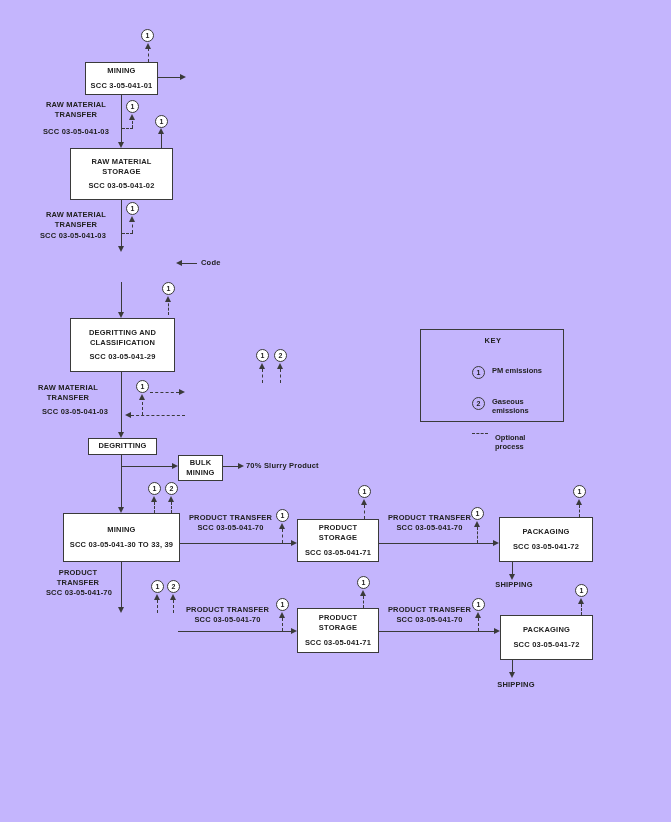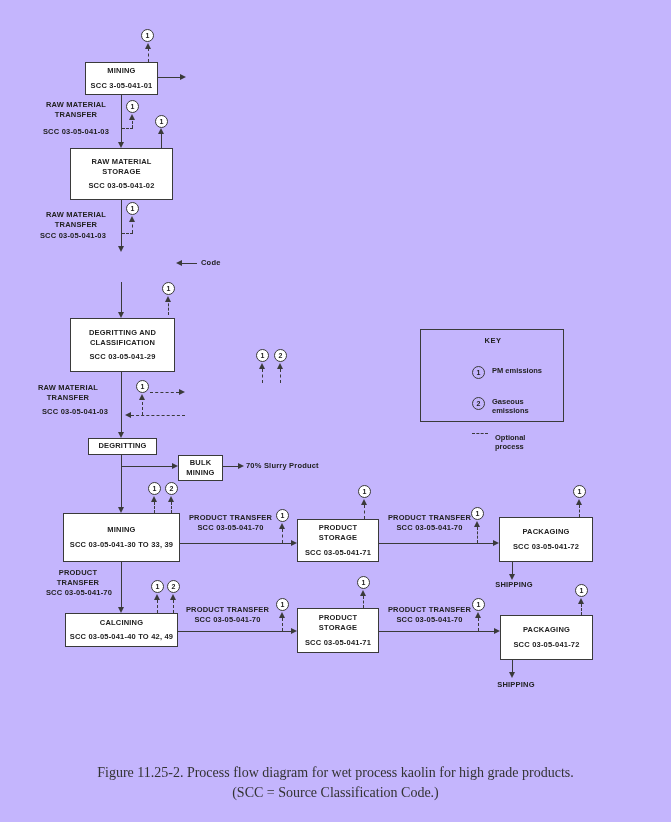--- a/index.html
+++ b/index.html
@@ -75,24 +75,20 @@
     <span>PRODUCT</span>
     <span>STORAGE</span>
     <span class="scc">SCC 03-05-041-71</span>
   </div>
 
   <div class="box" style="left:499px;top:517px;width:94px;height:45px">
     <span>PACKAGING</span>
     <span class="scc">SCC 03-05-041-72</span>
   </div>
 
-  <div class="box" style="left:65px;top:613px;width:113px;height:34px">
-    <span>CALCINING</span>
-    <span class="scc">SCC 03-05-041-40 TO 42, 49</span>
-  </div>
 
   <div class="box" style="left:297px;top:608px;width:82px;height:45px">
     <span>PRODUCT</span>
     <span>STORAGE</span>
     <span class="scc">SCC 03-05-041-71</span>
   </div>
 
   <div class="box" style="left:500px;top:615px;width:93px;height:45px">
     <span>PACKAGING</span>
     <span class="scc">SCC 03-05-041-72</span>
@@ -287,18 +283,14 @@
     <div class="keyrow">
       <span class="kcirc">2</span>
       <span>Gaseous emissions</span>
     </div>
     <div class="keyrow">
       <span class="dashsym"></span>
       <span>Optional process</span>
     </div>
   </div>
 
-  <div id="caption">
-    <div>Figure 11.25-2.  Process flow diagram for wet process kaolin for high grade products.</div>
-    <div>(SCC = Source Classification Code.)</div>
-  </div>
 
 </div>
 
 </body></html>

